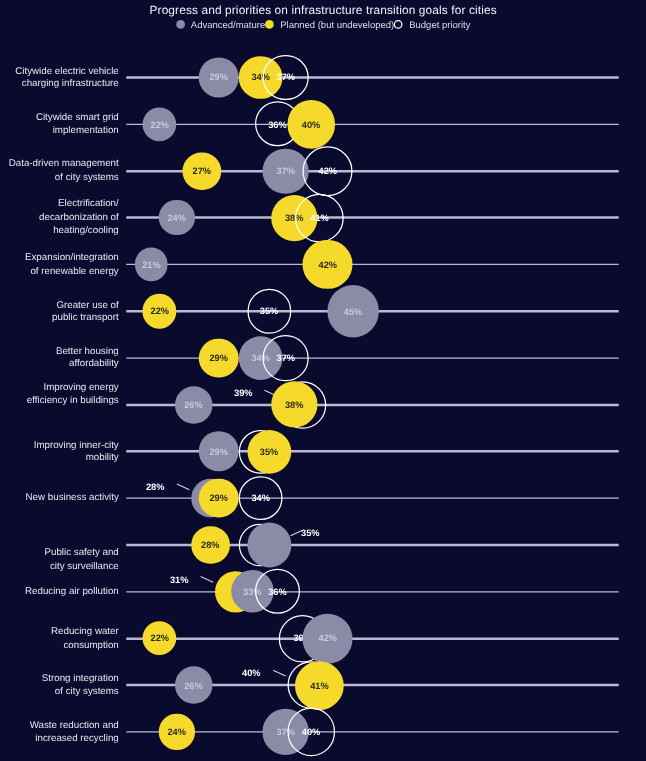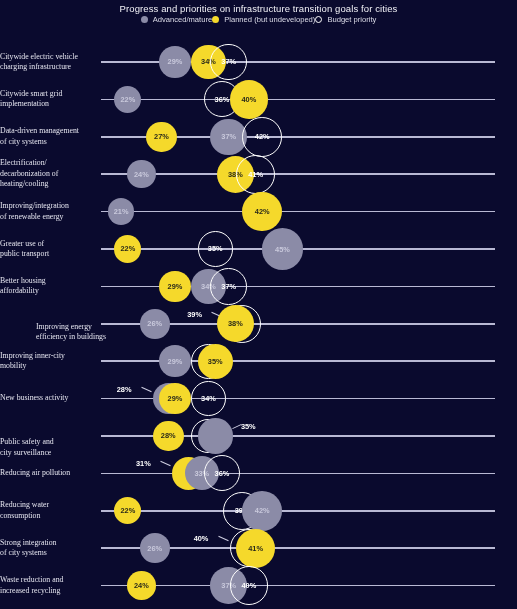--- a/index.html
+++ b/index.html
@@ -29,24 +29,24 @@
   .legend-marker.solid-gray{background:#8b8ba7;}
   .legend-marker.solid-yellow{background:#f5d92b;}
   .legend-marker.hollow{background:transparent;border:1.4px solid #ffffff;width:7px;height:7px;box-sizing:border-box;}
   .legend-label{color:#dcdce8;font-size:7.6px;}
 
   .plot{position:absolute;left:0;top:34px;width:517px;height:575px;}
 
   .row{position:absolute;left:0;width:517px;}
   .row-label{
     position:absolute;left:0;width:95px;
+    text-align:right;
     color:#e6e6f0;
     font-size:7.8px;
     line-height:10.5px;
-    font-family:Liberation Serif, serif;
   }
   .row-line{
     position:absolute;left:101px;
     height:1.6px;width:394px;
     background:#b9b9d4;
   }
 
   .pt{
     position:absolute;
     border-radius:50%;
@@ -153,21 +153,21 @@
         </div>
         <div class="pt yellow" title="Planned (but undeveloped): 38%" style="width: 37.16px; height: 37.16px; left: 216.82px; top: 3.42px;">
           <span>38%</span>
         </div>
         <div class="pt hollow" title="Budget priority: 41%" style="width: 39.02px; height: 39.02px; left: 236.05px; top: 2.49px;">
           <span>41%</span>
         </div>
       </div>
       <div class="row" style="top: 155.6px; height: 37.4px;">
         <div class="row-label" style="top: 11.5px;">
-          <div>Improving/integration</div>
+          <div>Expansion/integration</div>
           <div>of renewable energy</div>
         </div>
         <div class="row-line" style="top: 21.2px;"></div>
         <div class="pt gray" title="Advanced/mature: 21%" style="width: 26.62px; height: 26.62px; left: 107.85px; top: 8.69px;">
           <span>21%</span>
         </div>
         <div class="pt yellow" title="Planned (but undeveloped): 42%" style="width: 39.64px; height: 39.64px; left: 242.46px; top: 2.18px;">
           <span>42%</span>
         </div>
       </div>
@@ -197,21 +197,21 @@
           <span>29%</span>
         </div>
         <div class="pt gray" title="Advanced/mature: 34%" style="width: 34.68px; height: 34.68px; left: 191.18px; top: 4.66px;">
           <span>34%</span>
         </div>
         <div class="pt hollow" title="Budget priority: 37%" style="width: 36.54px; height: 36.54px; left: 210.41px; top: 3.73px;">
           <span>37%</span>
         </div>
       </div>
       <div class="row" style="top: 267.8px; height: 37.4px;">
-        <div class="row-label" style="top: 20px; padding-left: 36px;">
+        <div class="row-label" style="top: 3px;">
           <div>Improving energy</div>
           <div>efficiency in buildings</div>
         </div>
         <div class="row-line" style="top: 21.2px;"></div>
         <div class="pt gray" title="Advanced/mature: 26%" style="width: 29.72px; height: 29.72px; left: 139.9px; top: 7.14px;">
           <span>26%</span>
         </div>
         <div class="pt hollow" title="Budget priority: 39%" style="width: 37.78px; height: 37.78px; left: 223.23px; top: 3.11px;"></div>
         <div class="leader" style="left: 211.23px; top: 12px; width: 11px; transform: rotate(25deg);"></div>
         <div class="ext-label" style="left: 187.23px; top: 8px;">39%</div>

